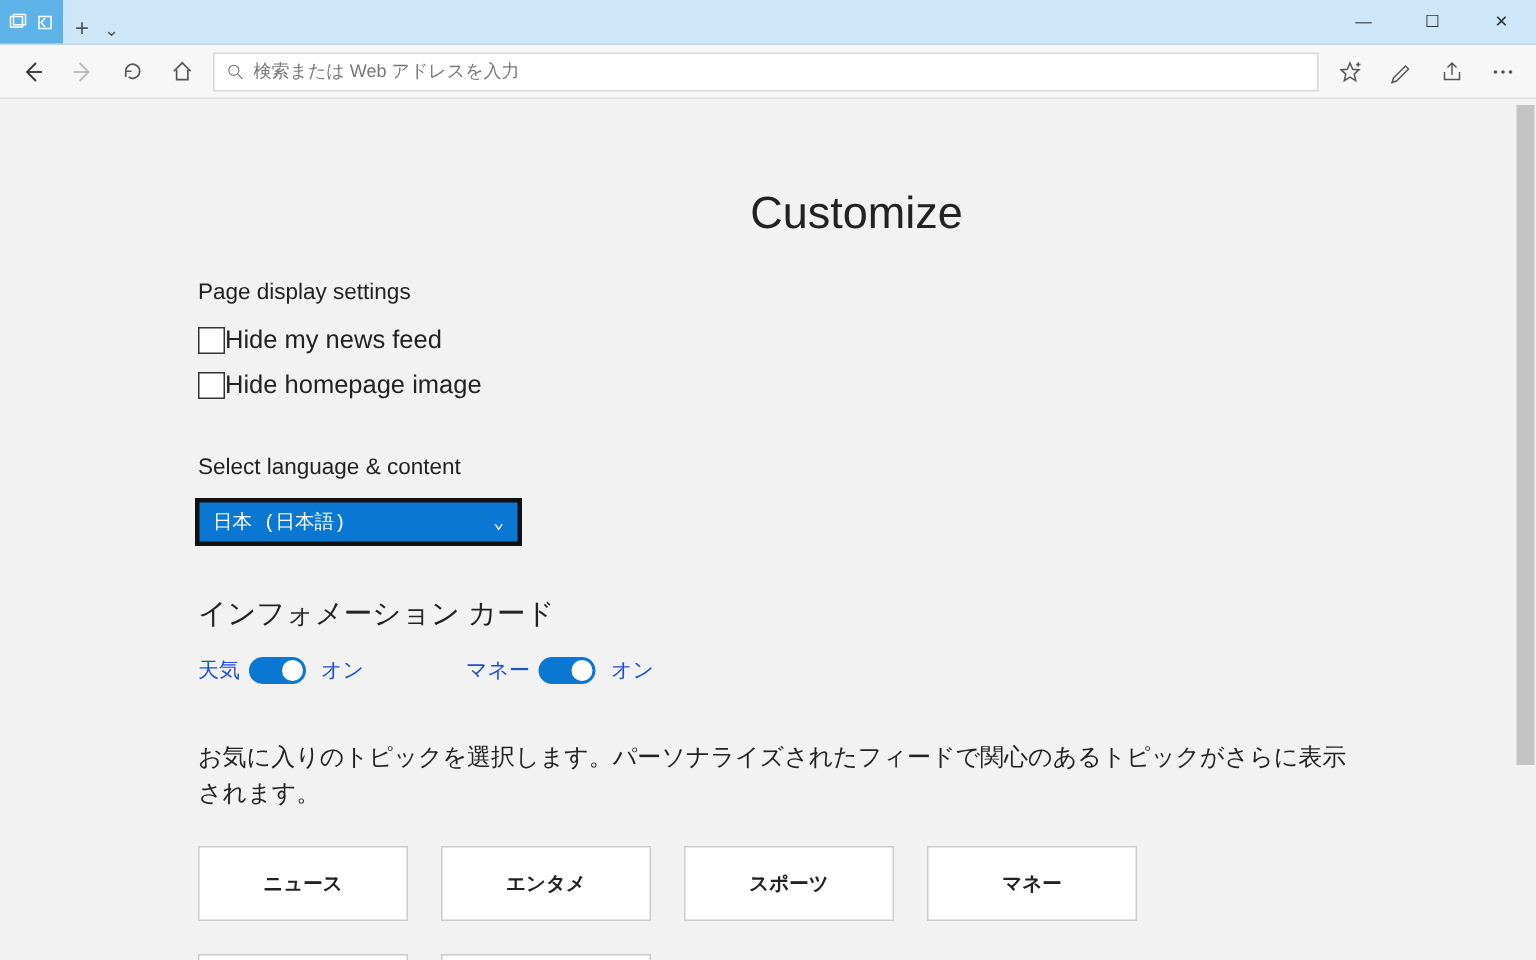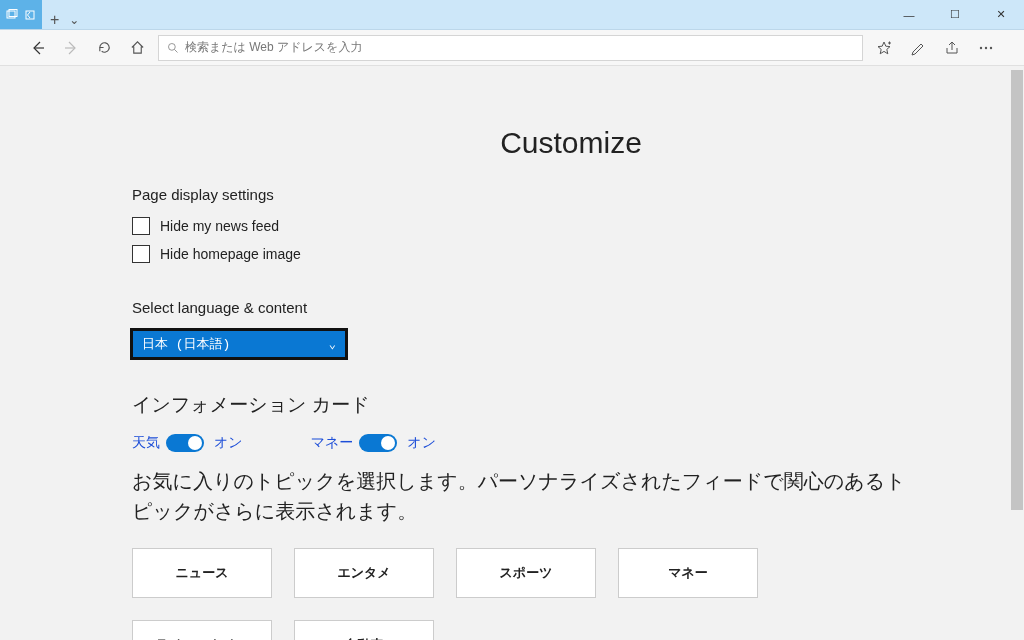--- a/index.html
+++ b/index.html
@@ -12,47 +12,47 @@
   .tb-left svg { width:12px; height:12px; }
   .tab-strip { display: flex; align-items: flex-end; height: 100%; }
   .tab { height: 30px; display: flex; align-items: center; padding: 0 10px; gap:6px; background: #f7f7f7; border-right: 1px solid #ccc; min-width: 150px; font-size: 12px; color:#222;}
   .tab .favicon { width:14px; height:14px; background:#5a5a5a; display:inline-block; }
   .tab .close { margin-left:auto; color:#555; font-size:14px; }
   .tab-new { display:flex; align-items:center; padding:0 8px; gap:10px; color:#555;}
   .winctrls { margin-left:auto; display:flex; }
   .winbtn { width:46px; display:flex; align-items:center; justify-content:center; color:#333; font-size:11px;}
 
   
-  .navbar { height: 36px; background:#f7f7f7; display:flex; align-items:center; padding:0 22px; gap:1px; border-bottom:1px solid #e0e0e0;}
+  .navbar { height: 36px; background:#f7f7f7; display:flex; align-items:center; padding:0 6px; gap:1px; border-bottom:1px solid #e0e0e0;}
   .navbtn { width:32px; height:28px; display:flex; align-items:center; justify-content:center; color:#555;}
   .navbtn.disabled { color:#bbb; }
   .addr { flex:1; height:26px; background:#fff; border:1px solid #d5d5d5; display:flex; align-items:center; padding:0 8px; margin:0 4px; font-size:12px; color:#777; gap:6px;}
   .right-icons { display:flex; gap:2px; }
   .ricon { width:32px; height:28px; display:flex; align-items:center; justify-content:center; color:#555;}
 
   
   .viewport { flex:1; background:#f2f2f2; position:relative; overflow:hidden; }
   .page { position:absolute; left:0; top:0; right:14px; bottom:0; padding: 60px 0 0 132px; }
   .scrollbar { position:absolute; right:0; top:0; width:14px; height:100%; background:#f2f2f2; }
   .scroll-thumb { position:absolute; right:1px; top:4px; width:12px; height:440px; background:#c4c4c4; border-radius:0;}
 
   h1 { font-size: 30px; font-weight: 400; color:#222; margin-bottom: 26px; text-align: center; }
   .section-label { font-size: 15px; color:#222; margin-bottom: 14px; font-weight:400;}
-  .check-row { display:flex; align-items:center; gap:10px; margin-bottom:10px; font-size:14px; color:#222;}
+  .check-row { display:flex; align-items:center; gap:0; margin-bottom:10px; font-size:17px; color:#222;}
   .checkbox { width:18px; height:18px; border:1px solid #333; background:#fff; display:inline-block;}
   .spacer-m { height: 26px; }
   .select-box { width:214px; height:28px; background:#0a78d3; color:#fff; display:flex; align-items:center; padding:0 10px; font-size:13px; outline:3px solid #111; outline-offset:-1px; position:relative;font-family:Liberation Mono, monospace;}
   .select-box .chev { margin-left:auto; font-size:12px;}
   .info-title { font-size:19px; color:#222; margin-top:34px; margin-bottom:16px; font-weight:400;}
   .toggles { display:flex; gap:68px; }
   .toggle-col { display:flex; flex-direction:row; gap:6px; font-size:14px; color:#1d4ed8;}
   .toggle-row { display:flex; align-items:center; gap:10px;}
   .switch { width:38px; height:18px; border-radius:9px; background:#0a78d3; position:relative;}
   .switch::after { content:""; position:absolute; right:2px; top:2px; width:14px; height:14px; background:#fff; border-radius:50%;}
-  .topic-desc { font-size:20px; color:#222; margin-top:14px; margin-bottom:22px; line-height:1.5; max-width: 780px;}
+  .topic-desc { font-size:16px; color:#222; margin-top:38px; margin-bottom:22px; line-height:1.5; max-width: 780px;}
   .topic-grid { display:flex; flex-wrap:wrap; gap:22px; max-width: 680px;}
   .topic-btn { width:140px; height:50px; background:#fff; border:1px solid #ccc; display:flex; align-items:center; justify-content:center; font-size:13px; color:#222; font-weight:600;}
 </style>
 </head>
 <body>
 
 <div class="window">
 
   <div class="titlebar">
     <div class="tb-left">

